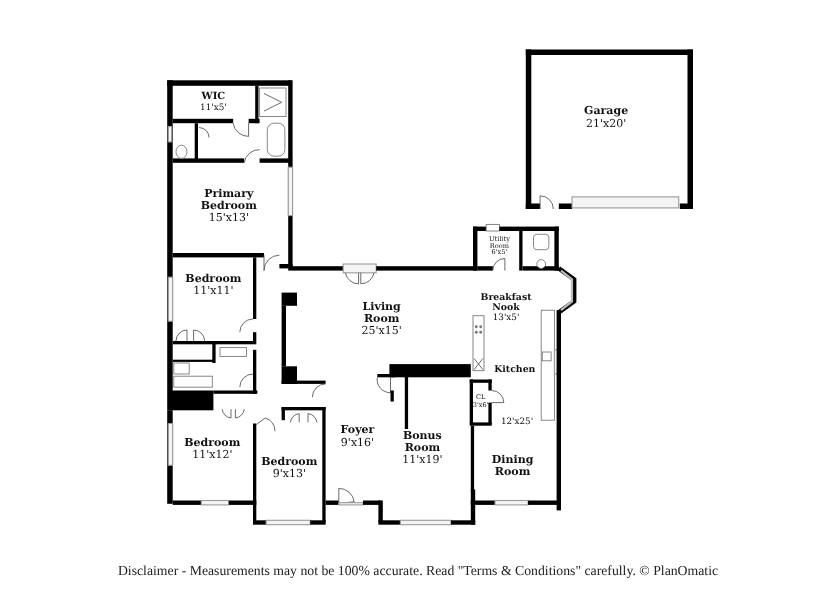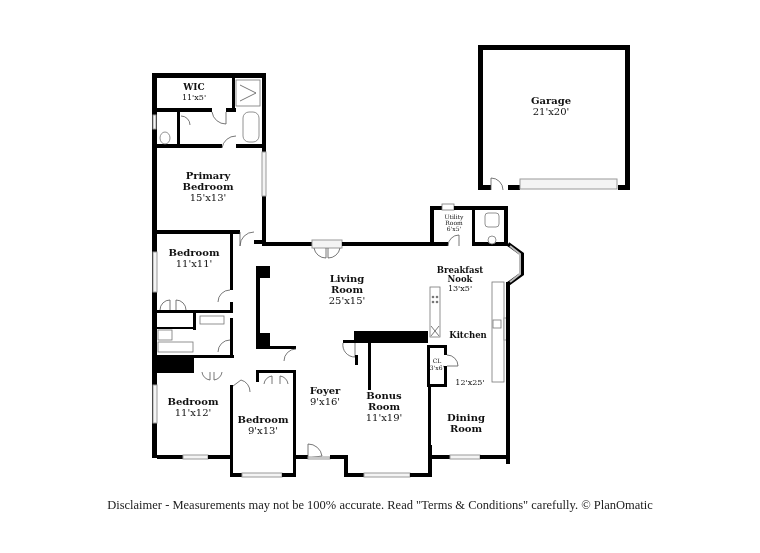--- a/index.html
+++ b/index.html
@@ -4,21 +4,21 @@
 <style>
   html, body { margin: 0; padding: 0; background: #ffffff; }
   body { width: 760px; height: 553px; position: relative; overflow: hidden; font-family: "DejaVu Serif", "Liberation Serif", serif; }
   svg { position: absolute; left: 0; top: 0; }
   .wall { fill: #000; }
   .win { fill: #f4f4f4; stroke: #9a9a9a; stroke-width: 1; }
   .door { stroke: #555; stroke-width: 0.8; fill: none; }
   .fix { stroke: #777; stroke-width: 0.8; fill: #fff; }
   .lbl { font-family: "DejaVu Serif", "Liberation Serif", serif; font-weight: bold; fill: #111; text-anchor: middle; }
   .lbl-sm { font-family: "DejaVu Serif", "Liberation Serif", serif; fill: #111; text-anchor: middle; }
-  .disclaimer { position: absolute; left: 0; width: 760px; top: 498px; text-align: center; font-family: "Liberation Serif", "DejaVu Serif", serif; font-size: 12.5px; color: #222; }
+  .disclaimer { position: absolute; left: 0; width: 760px; top: 512px; text-align: center; font-family: "Liberation Serif", "DejaVu Serif", serif; font-size: 12.5px; color: #222; }
 </style>
 </head>
 <body>
 
 <svg width="760" height="553" viewBox="0 0 760 553">
 
   <g>
     <rect class="wall" x="478" y="45" width="152" height="5"></rect>
     <rect class="wall" x="478" y="45" width="5" height="145"></rect>
     <rect class="wall" x="625" y="45" width="5" height="145"></rect>

